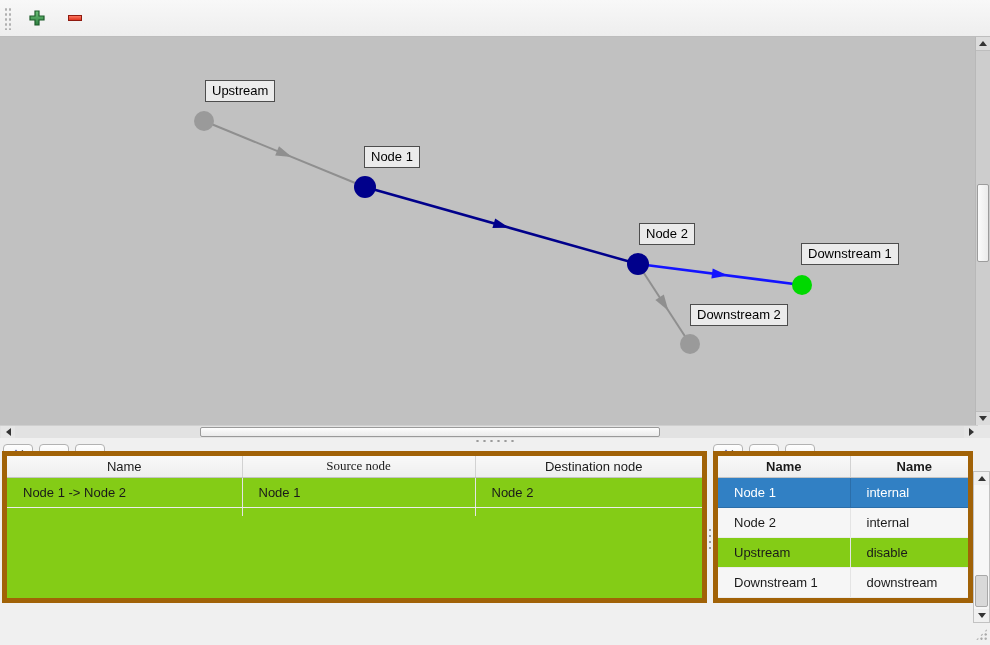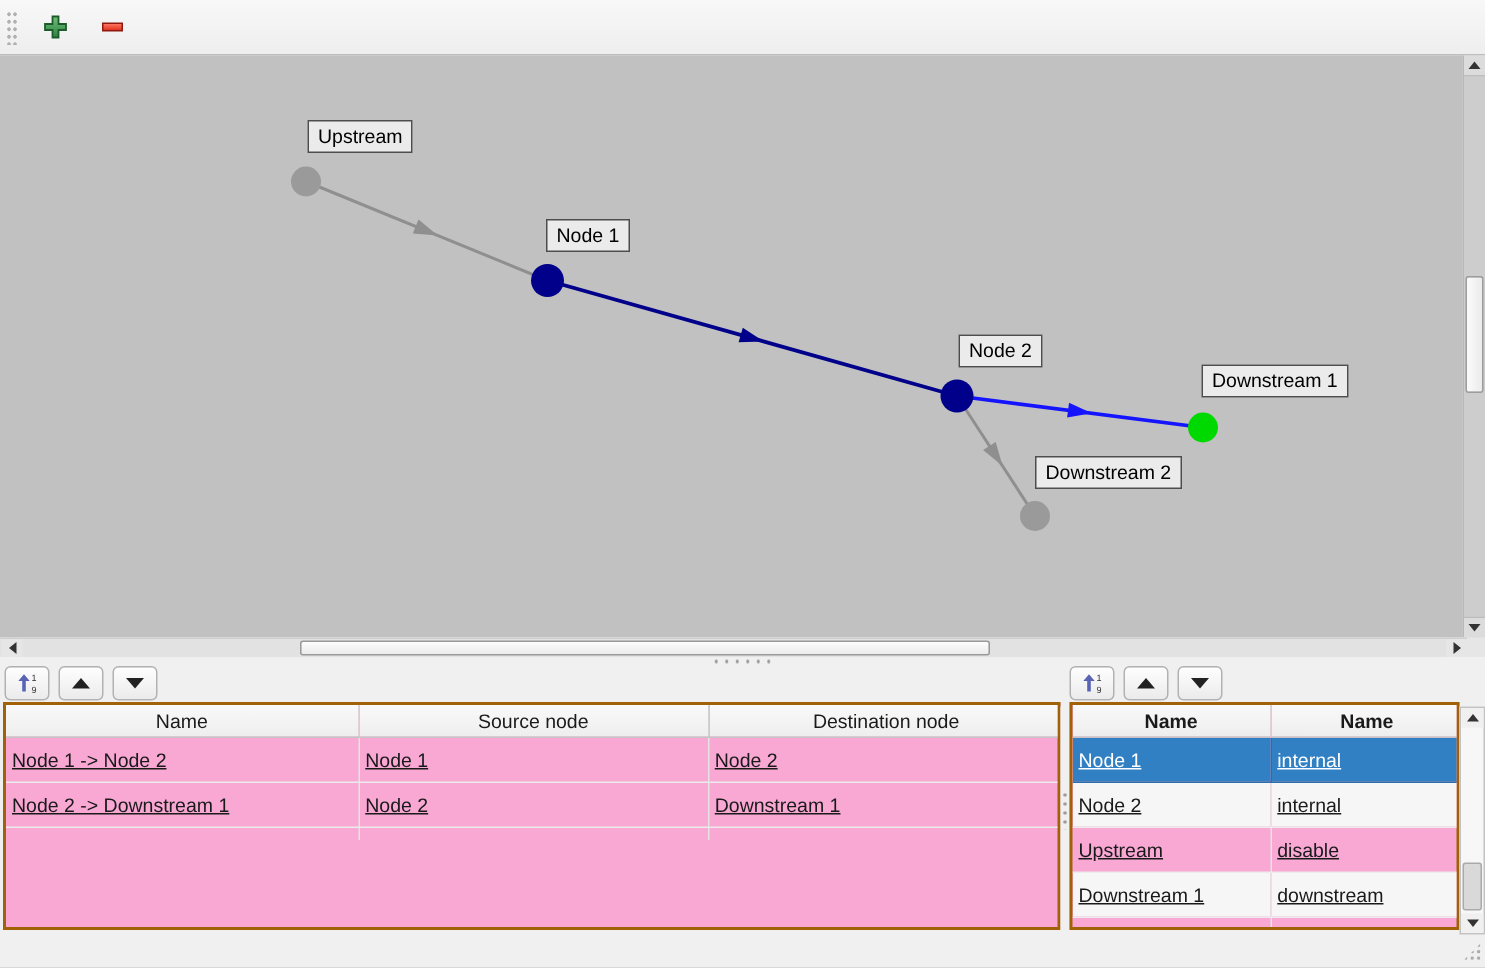--- a/index.html
+++ b/index.html
@@ -55,32 +55,32 @@
 
   
   .panel-tools { position:absolute; top:444px; display:flex; gap:6px; }
   .panel-tools.left { left:3px; }
   .panel-tools.right { left:713px; }
   .panel-btn { width:30px; height:23px; background:linear-gradient(#fefefe,#ebebeb);
     border:1px solid #b2b2b2; border-radius:4px;
     display:flex; align-items:center; justify-content:center; padding:0; }
 
   
-  .tbl-wrap { position:absolute; top:468px; height:152px; background:#f9a8d4;
-    border:2px solid #a16207; overflow:hidden; }
+  .tbl-wrap { position:absolute; top:451px; height:152px; background:#84cc16;
+    border:5px solid #a16207; overflow:hidden; }
   #edge-table-wrap { left:2px; width:705px; }
   #node-table-wrap { left:713px; width:260px; }
   table.grid { border-collapse:collapse; table-layout:fixed; width:100%; }
   table.grid th { height:21px; font-weight:normal; text-align:center; font-size:13px;
     background:linear-gradient(#f9f9f9,#eeeeee);
     border-right:1px solid #d2d2d2; border-bottom:1px solid #c4c4c4; overflow:hidden; }
   #node-table-wrap table.grid th { font-weight:bold; }
-  table.grid td { height:30px; padding:0 4px; font-size:13px;
+  table.grid td { height:30px; padding:0 16px; font-size:13px;
     border-right:1px solid #e4e4e4; border-bottom:1px solid #ececec;
-    white-space:nowrap; overflow:hidden;text-decoration:underline; }
+    white-space:nowrap; overflow:hidden; }
   table.grid tr.alt td { background:#f6f6f6; }
   table.grid tr.selected td { background:var(--sel,#3180c4); color:#fff;
     border-right-color:#2b6ea9; border-bottom-color:#2b6ea9; }
   table.grid td:last-child, table.grid th:last-child { border-right:none; }
   table.grid tr.stub td { height:9px; border-bottom:none; }
 
   
   .tbl-scroll { position:absolute; left:973px; top:471px; width:17px; height:152px;
     background:#f7f7f7; border:1px solid #c2c2c2; }
   .ts-btn { position:absolute; left:0; width:15px; height:13px; background:#f0f0f0;
@@ -218,34 +218,29 @@
       <button class="panel-btn">
         <span class="tri big-down"></span>
       </button>
     </div>
 
   <div class="tbl-wrap" id="edge-table-wrap">
     <table class="grid" id="edge-table">
         <thead>
           <tr>
             <th style="width: 235px;">Name</th>
-            <th style="width: 233px;">Source node</th>
+            <th style="width: 233px; font-family: Liberation Serif, serif;">Source node</th>
             <th style="width: 237px; margin-top: 36px;">Destination node</th>
           </tr>
         </thead>
         <tbody>
           <tr>
             <td>Node 1 -&gt; Node 2</td>
             <td>Node 1</td>
             <td>Node 2</td>
-          </tr>
-          <tr>
-            <td>Node 2 -&gt; Downstream 1</td>
-            <td>Node 2</td>
-            <td>Downstream 1</td>
           </tr>
           <tr class="stub">
             <td></td>
             <td></td>
             <td></td>
           </tr>
         </tbody>
       </table>
   </div>
 

